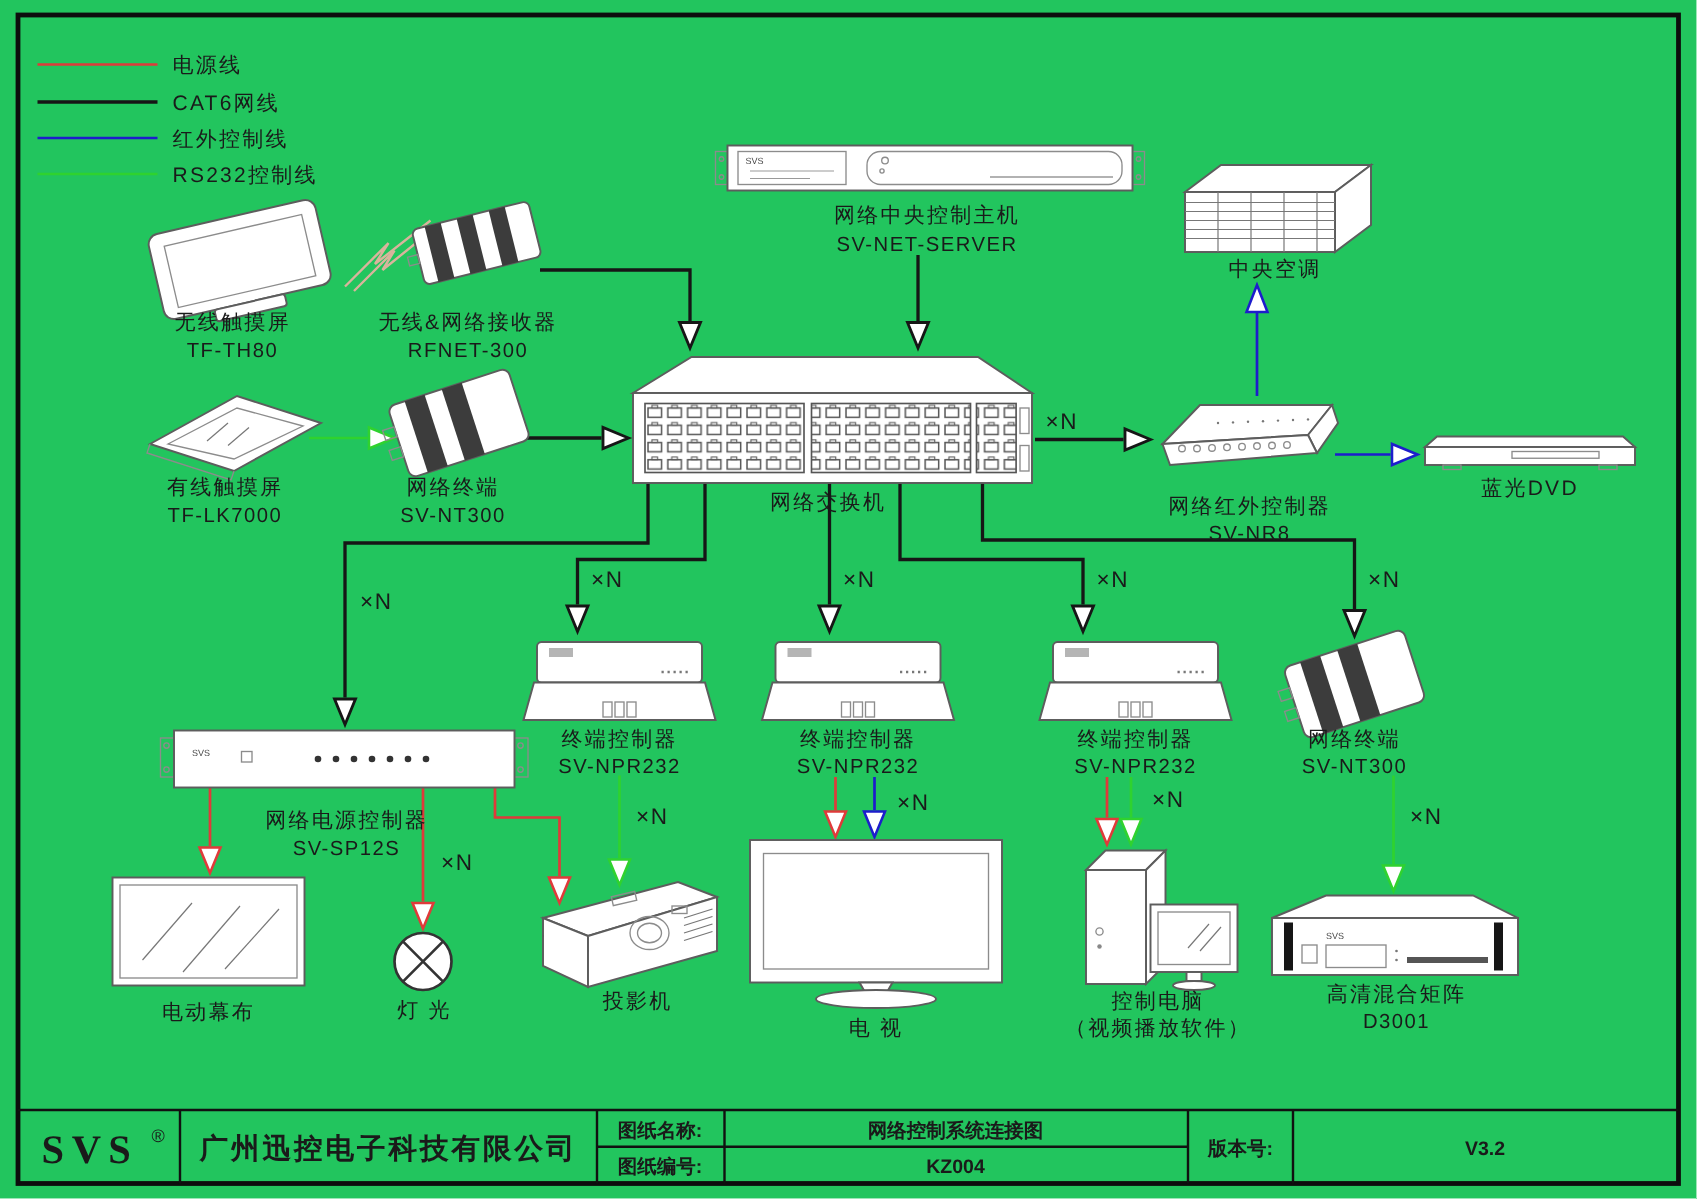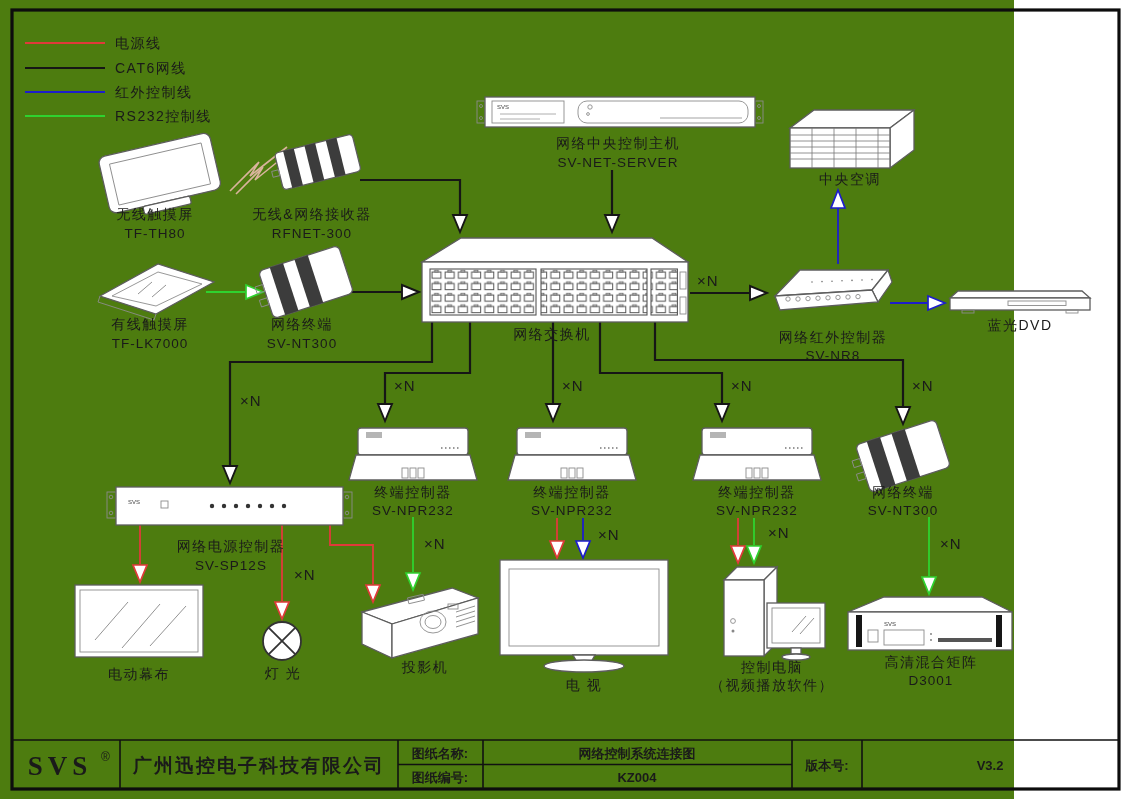--- a/index.html
+++ b/index.html
@@ -1,16 +1,16 @@
 <!DOCTYPE html>
 <html><head>
 <meta charset="utf-8">
 <style>
   html,body{margin:0;padding:0;background:#ffffff;}
-  .page{width:1014px;height:799px;position:relative;background:#4d7c0f;
+  .page{width:1131px;height:799px;position:relative;background:#22c55e;
         font-family:"Liberation Sans","DejaVu Sans",sans-serif;}
   svg text{font-family:"Liberation Sans","DejaVu Sans",sans-serif;fill:#1a1a1a;}
   .lbl{font-size:14px;letter-spacing:1.5px;}
   .mdl{font-size:13.5px;letter-spacing:1px;}
   .xn{font-size:15px;letter-spacing:1px;}
   .tiny{font-size:6px;letter-spacing:0;fill:#444;}
   .tb{font-size:13px;font-weight:bold;}
   .dev{stroke:#5d5d5d;fill:#fff;stroke-width:1.3;}
   .dev2{stroke:#8c8c8c;fill:none;stroke-width:0.9;}
   .grille{stroke:#777;stroke-width:0.8;}

